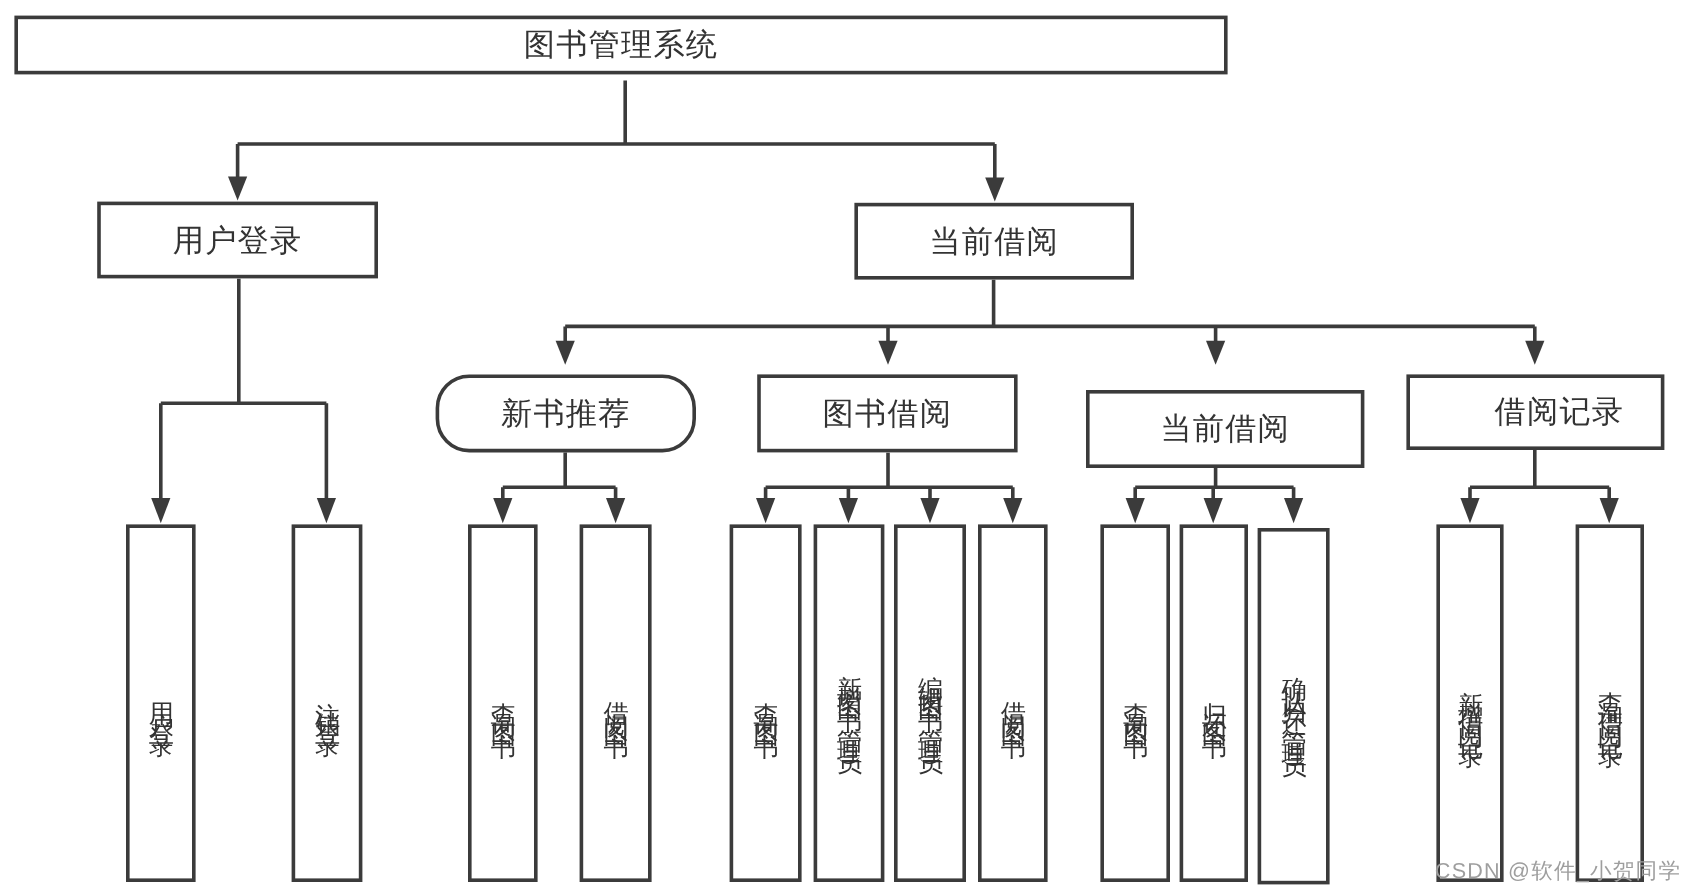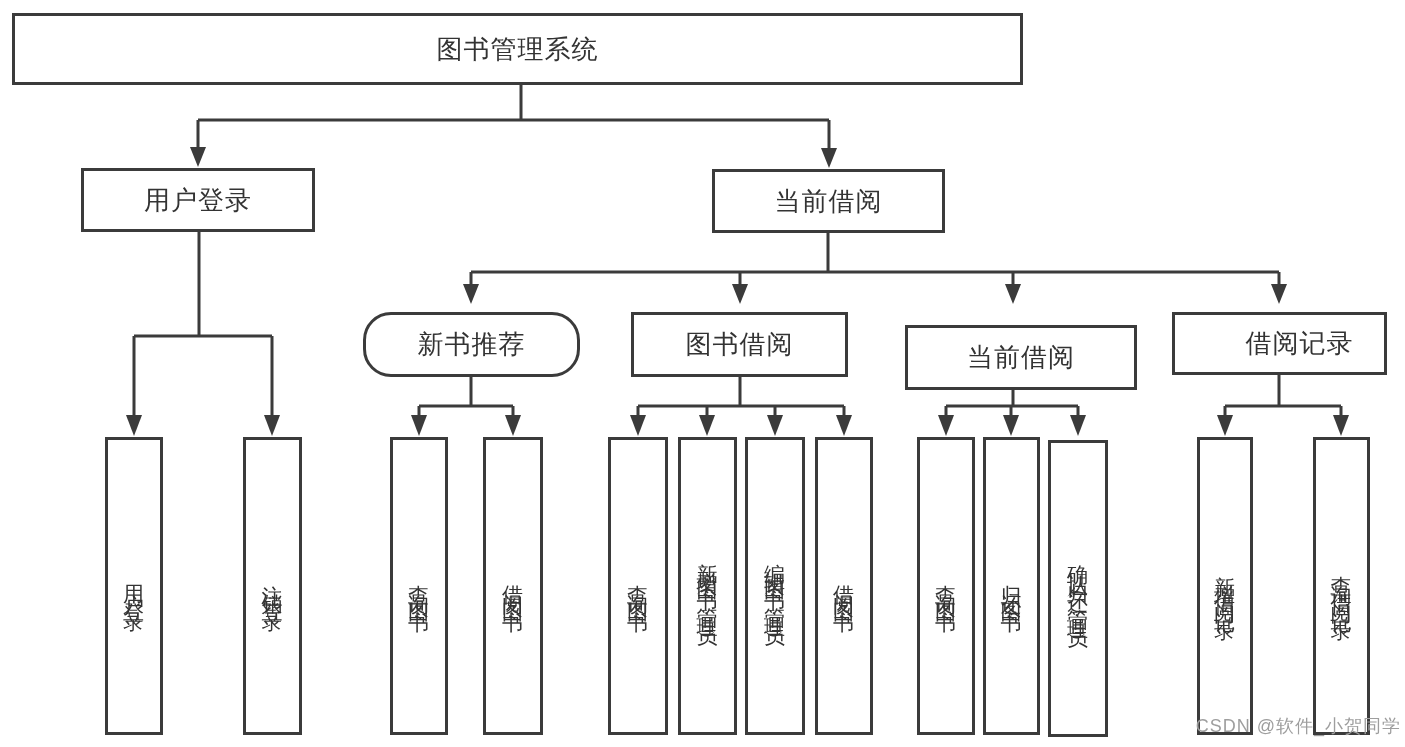--- a/index.html
+++ b/index.html
@@ -83,21 +83,21 @@
       <polygon points="767,415 783,415 775,436"></polygon>
       <polygon points="836,415 852,415 844,436"></polygon>
       <polygon points="938,415 954,415 946,436"></polygon>
       <polygon points="1003,415 1019,415 1011,436"></polygon>
       <polygon points="1070,415 1086,415 1078,436"></polygon>
       <polygon points="1217,415 1233,415 1225,436"></polygon>
       <polygon points="1333,415 1349,415 1341,436"></polygon>
     </g>
   </svg>
 
-  <div class="node" style="left:12px; top:13px; width:1011px; height:72px;align-items:center;">
+  <div class="node" style="left:12px; top:13px; width:1011px; height:49px;align-items:center;">
     <span class="hlabel">图书管理系统</span>
   </div>
 
   <div class="node" style="left:81px; top:168px; width:234px; height:64px;">
     <span class="hlabel">用户登录</span>
   </div>
   <div class="node" style="left:712px; top:169px; width:233px; height:64px;">
     <span class="hlabel">当前借阅</span>
   </div>
 

